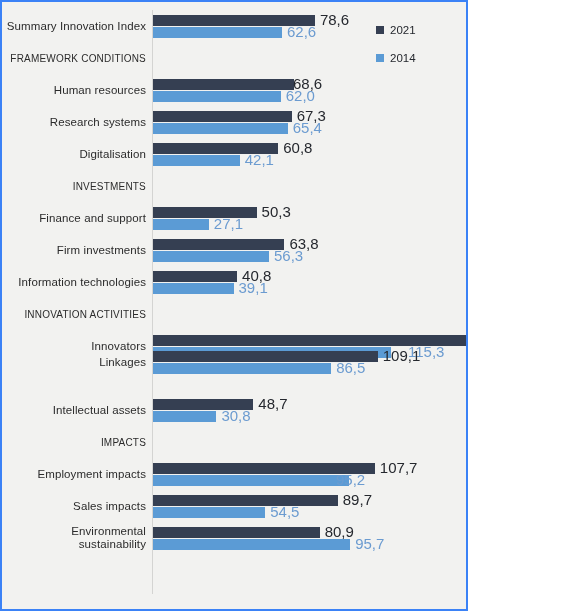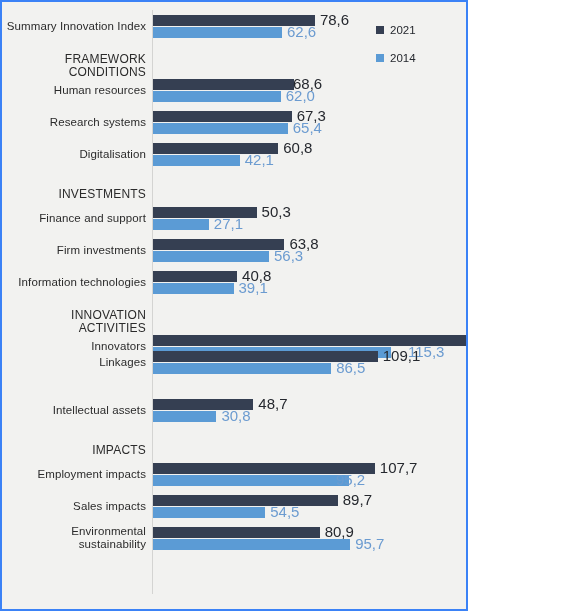--- a/index.html
+++ b/index.html
@@ -52,23 +52,22 @@
     display: flex;
     align-items: center;
     justify-content: flex-end;
     text-align: right;
     font-size: 11.5px;
     color: #2b2b2b;
     line-height: 13px;
     letter-spacing: 0.1px;
   }
   .row.section .row-label {
-    font-size: 12px;
+    font-size: 10px;
     letter-spacing: 0.2px;
-    margin-top: 8px;
   }
   .bars {
     position: absolute;
     left: 151px;
     top: 0;
     height: 32px;
   }
   .bar {
     position: absolute;
     height: 11px;

